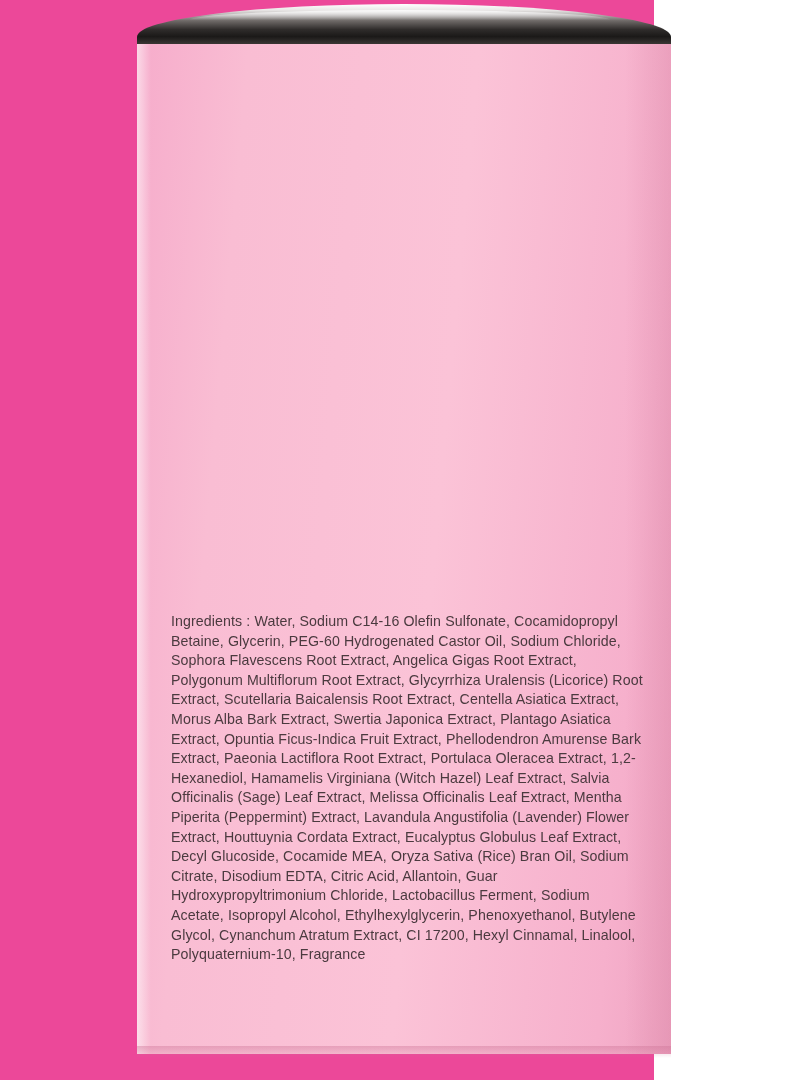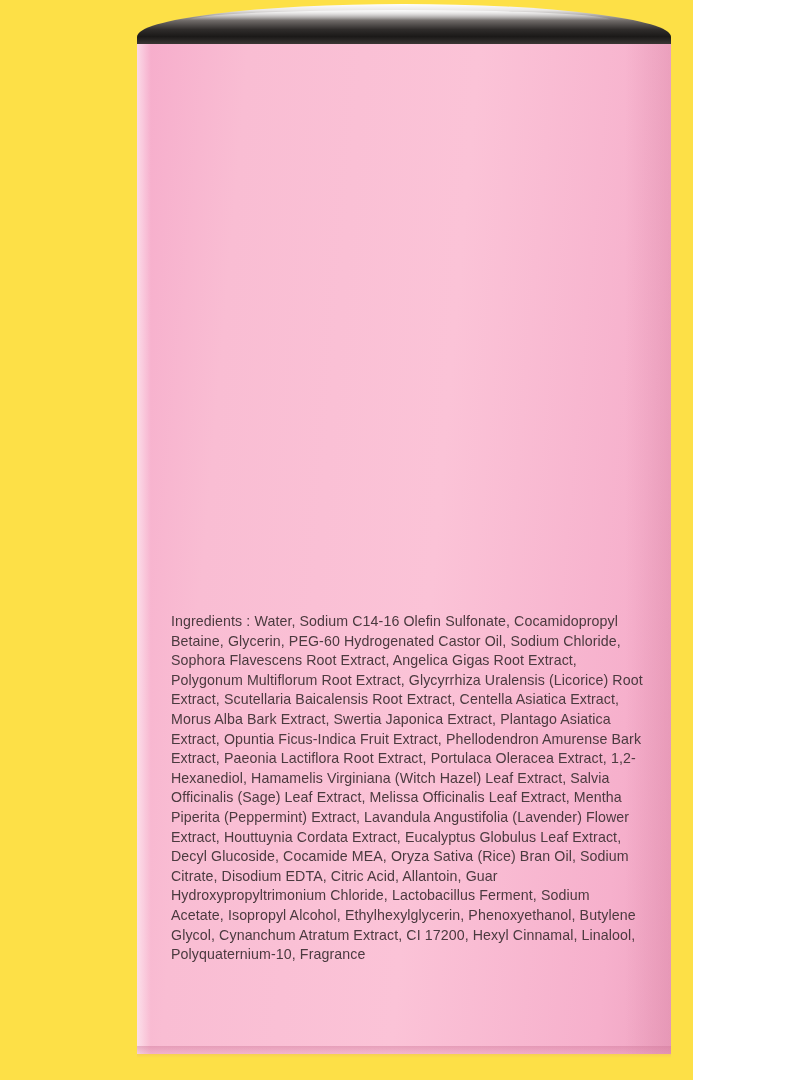--- a/index.html
+++ b/index.html
@@ -15,22 +15,21 @@
     font-family: "Liberation Sans", sans-serif;
   }
 
   
   #product-photo {
     position: absolute;
     left: 0;
     top: 0;
     width: 654px;
     height: 1080px;
-    background: #fde047;
-    padding-left: 39px;
+    background: #ec4899;
   }
 
   
   .box-lid {
     position: absolute;
     left: 137px;
     top: 4px;
     width: 534px;
     height: 44px;
     background: linear-gradient(180deg, #ffffff 0%, #e9e7e6 14%, #6f6a68 38%, #2f2c2b 58%, #1b1918 74%, #3c3836 92%, #8d8886 100%);

